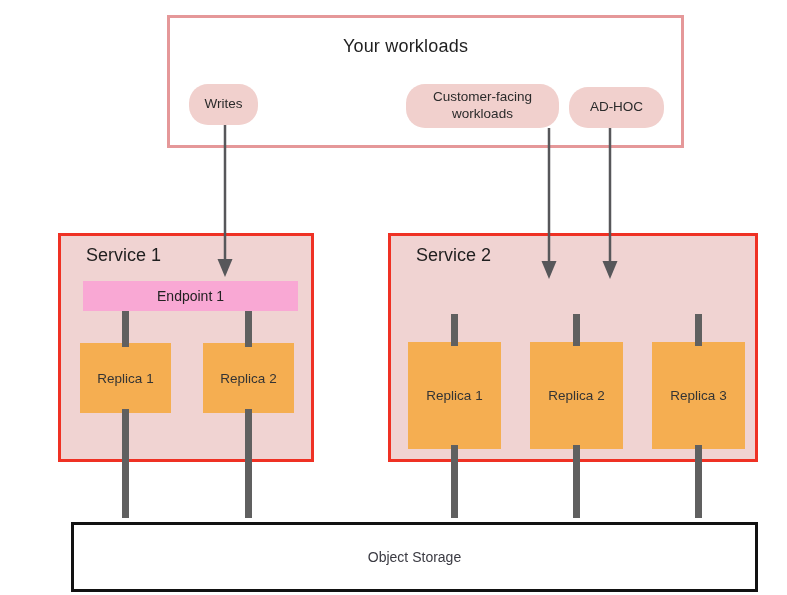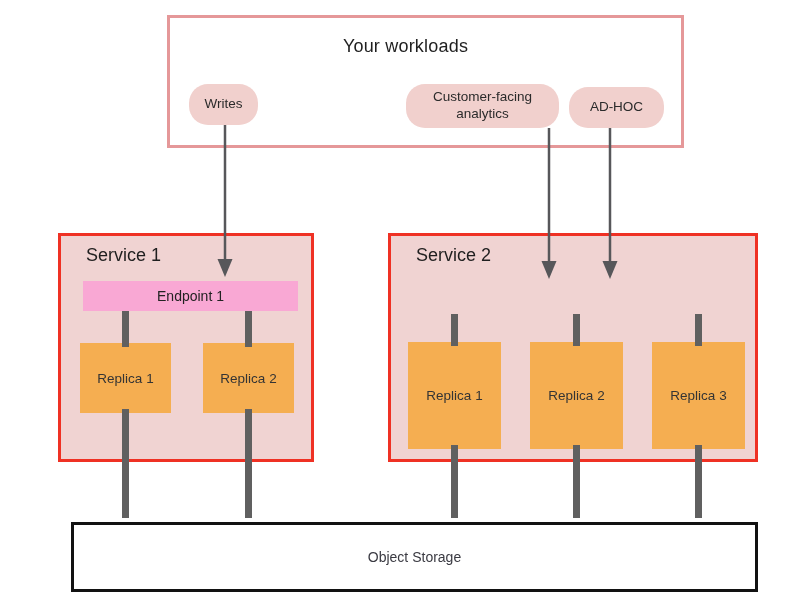--- a/index.html
+++ b/index.html
@@ -123,21 +123,21 @@
   .arrow-head { fill: #57575a; }
 </style>
 </head>
 <body>
 
 <div class="canvas">
 
   <div class="workloads">
     <div class="wl-title">Your workloads</div>
     <div class="wl-box wl-writes">Writes</div>
-    <div class="wl-box wl-cfa">Customer-facing analytics</div>
+    <div class="wl-box wl-cfa">Customer-facing workloads</div>
     <div class="wl-box wl-adhoc">AD-HOC</div>
   </div>
 
   <div class="service service-1">
     <div class="svc-title">Service 1</div>
     <div class="endpoint endpoint-1">Endpoint 1</div>
     <div class="replica s1-r s1-r1">Replica 1</div>
     <div class="replica s1-r s1-r2">Replica 2</div>
   </div>
 

